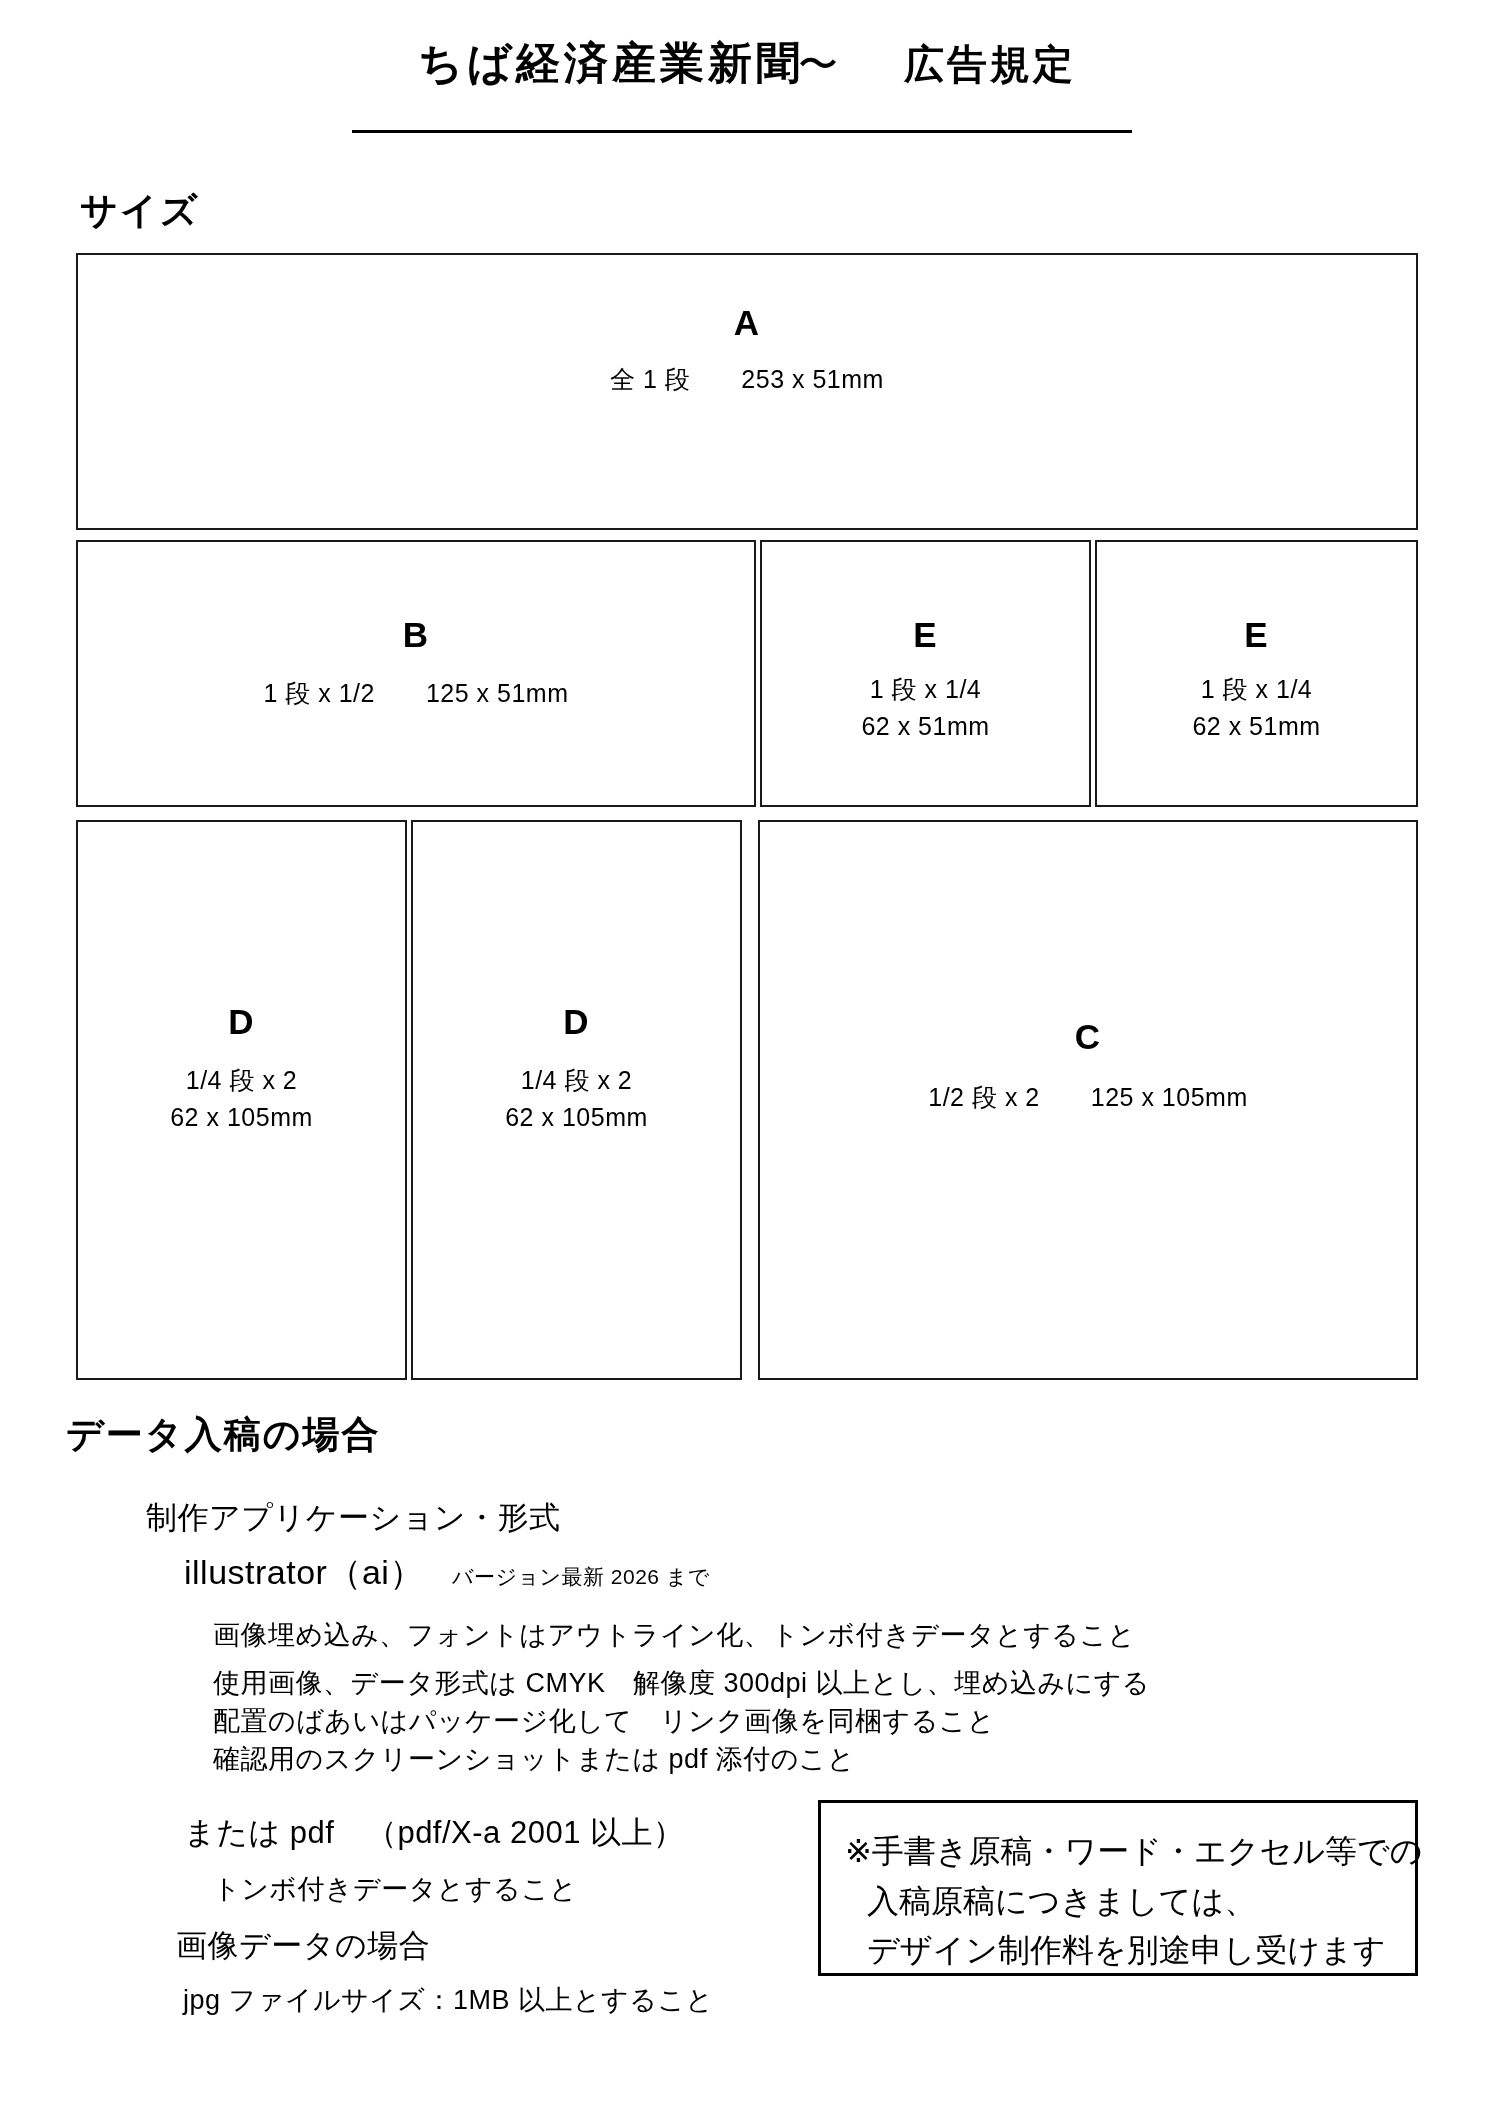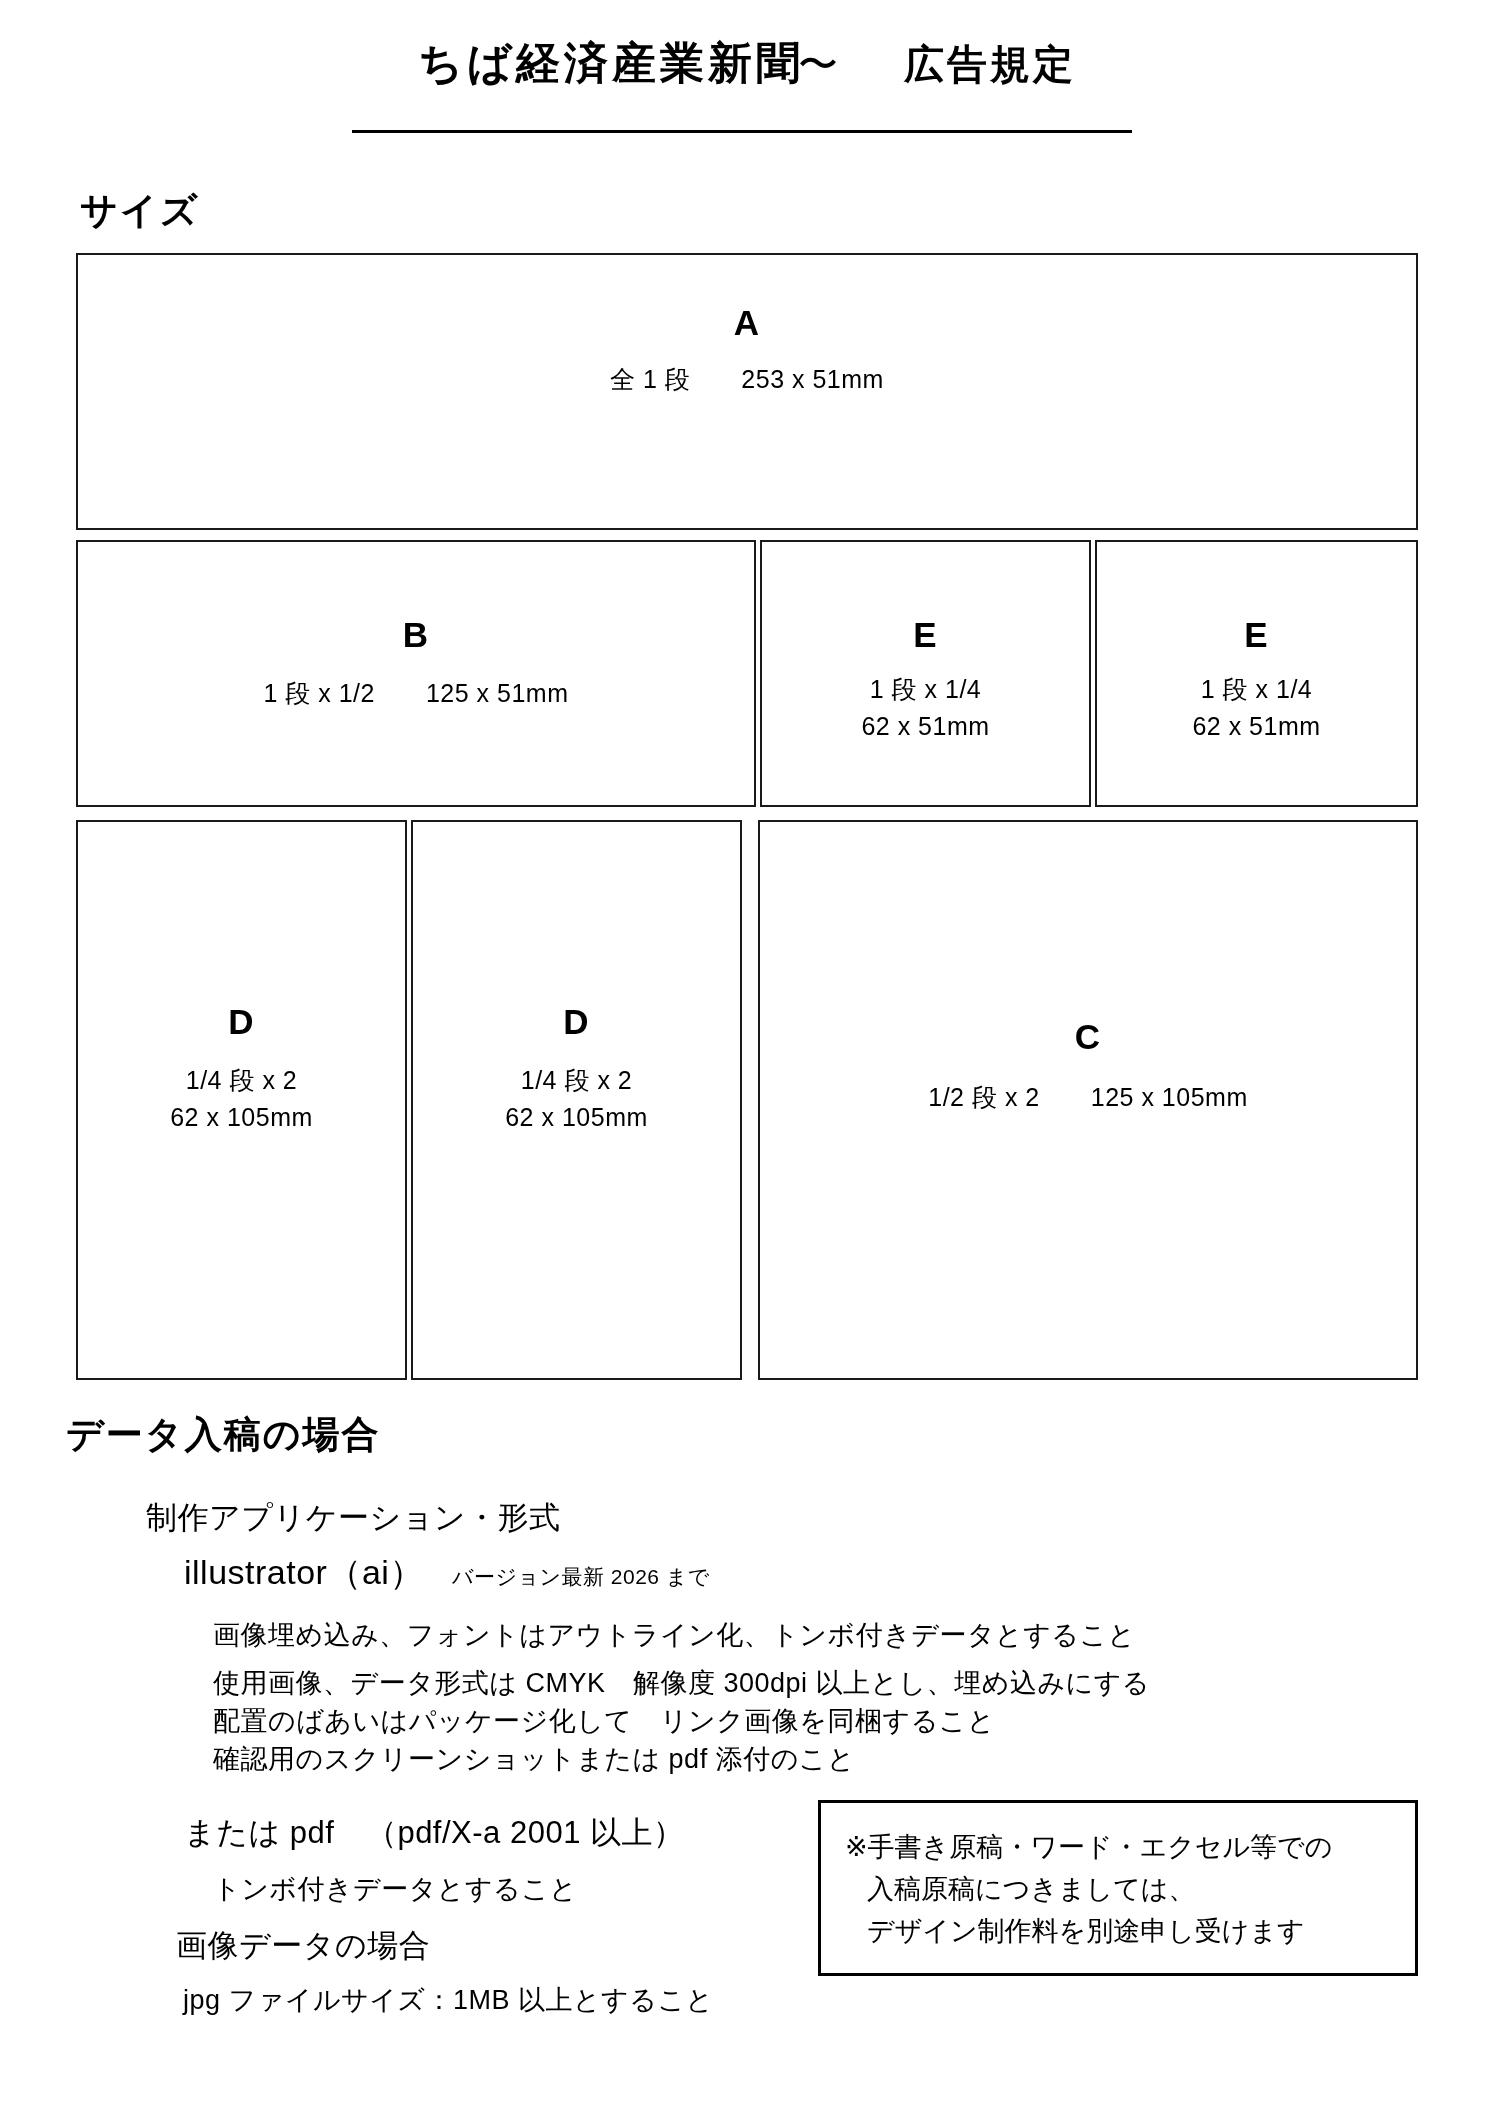--- a/index.html
+++ b/index.html
@@ -180,21 +180,21 @@
     border: 3px solid #000000;
     box-sizing: border-box;
     background: #ffffff;
   }
   .warning-lines {
     position: absolute;
     left: 24px;
     top: 24px;
   }
   .warn-line {
-    font-size: 27px;
+    font-size: 32px;
     font-weight: 400;
     line-height: 1.55;
     white-space: nowrap;
   }
   .warn-line.indent { padding-left: 22px; }
 </style>
 </head>
 <body>
 
 <div class="header">

